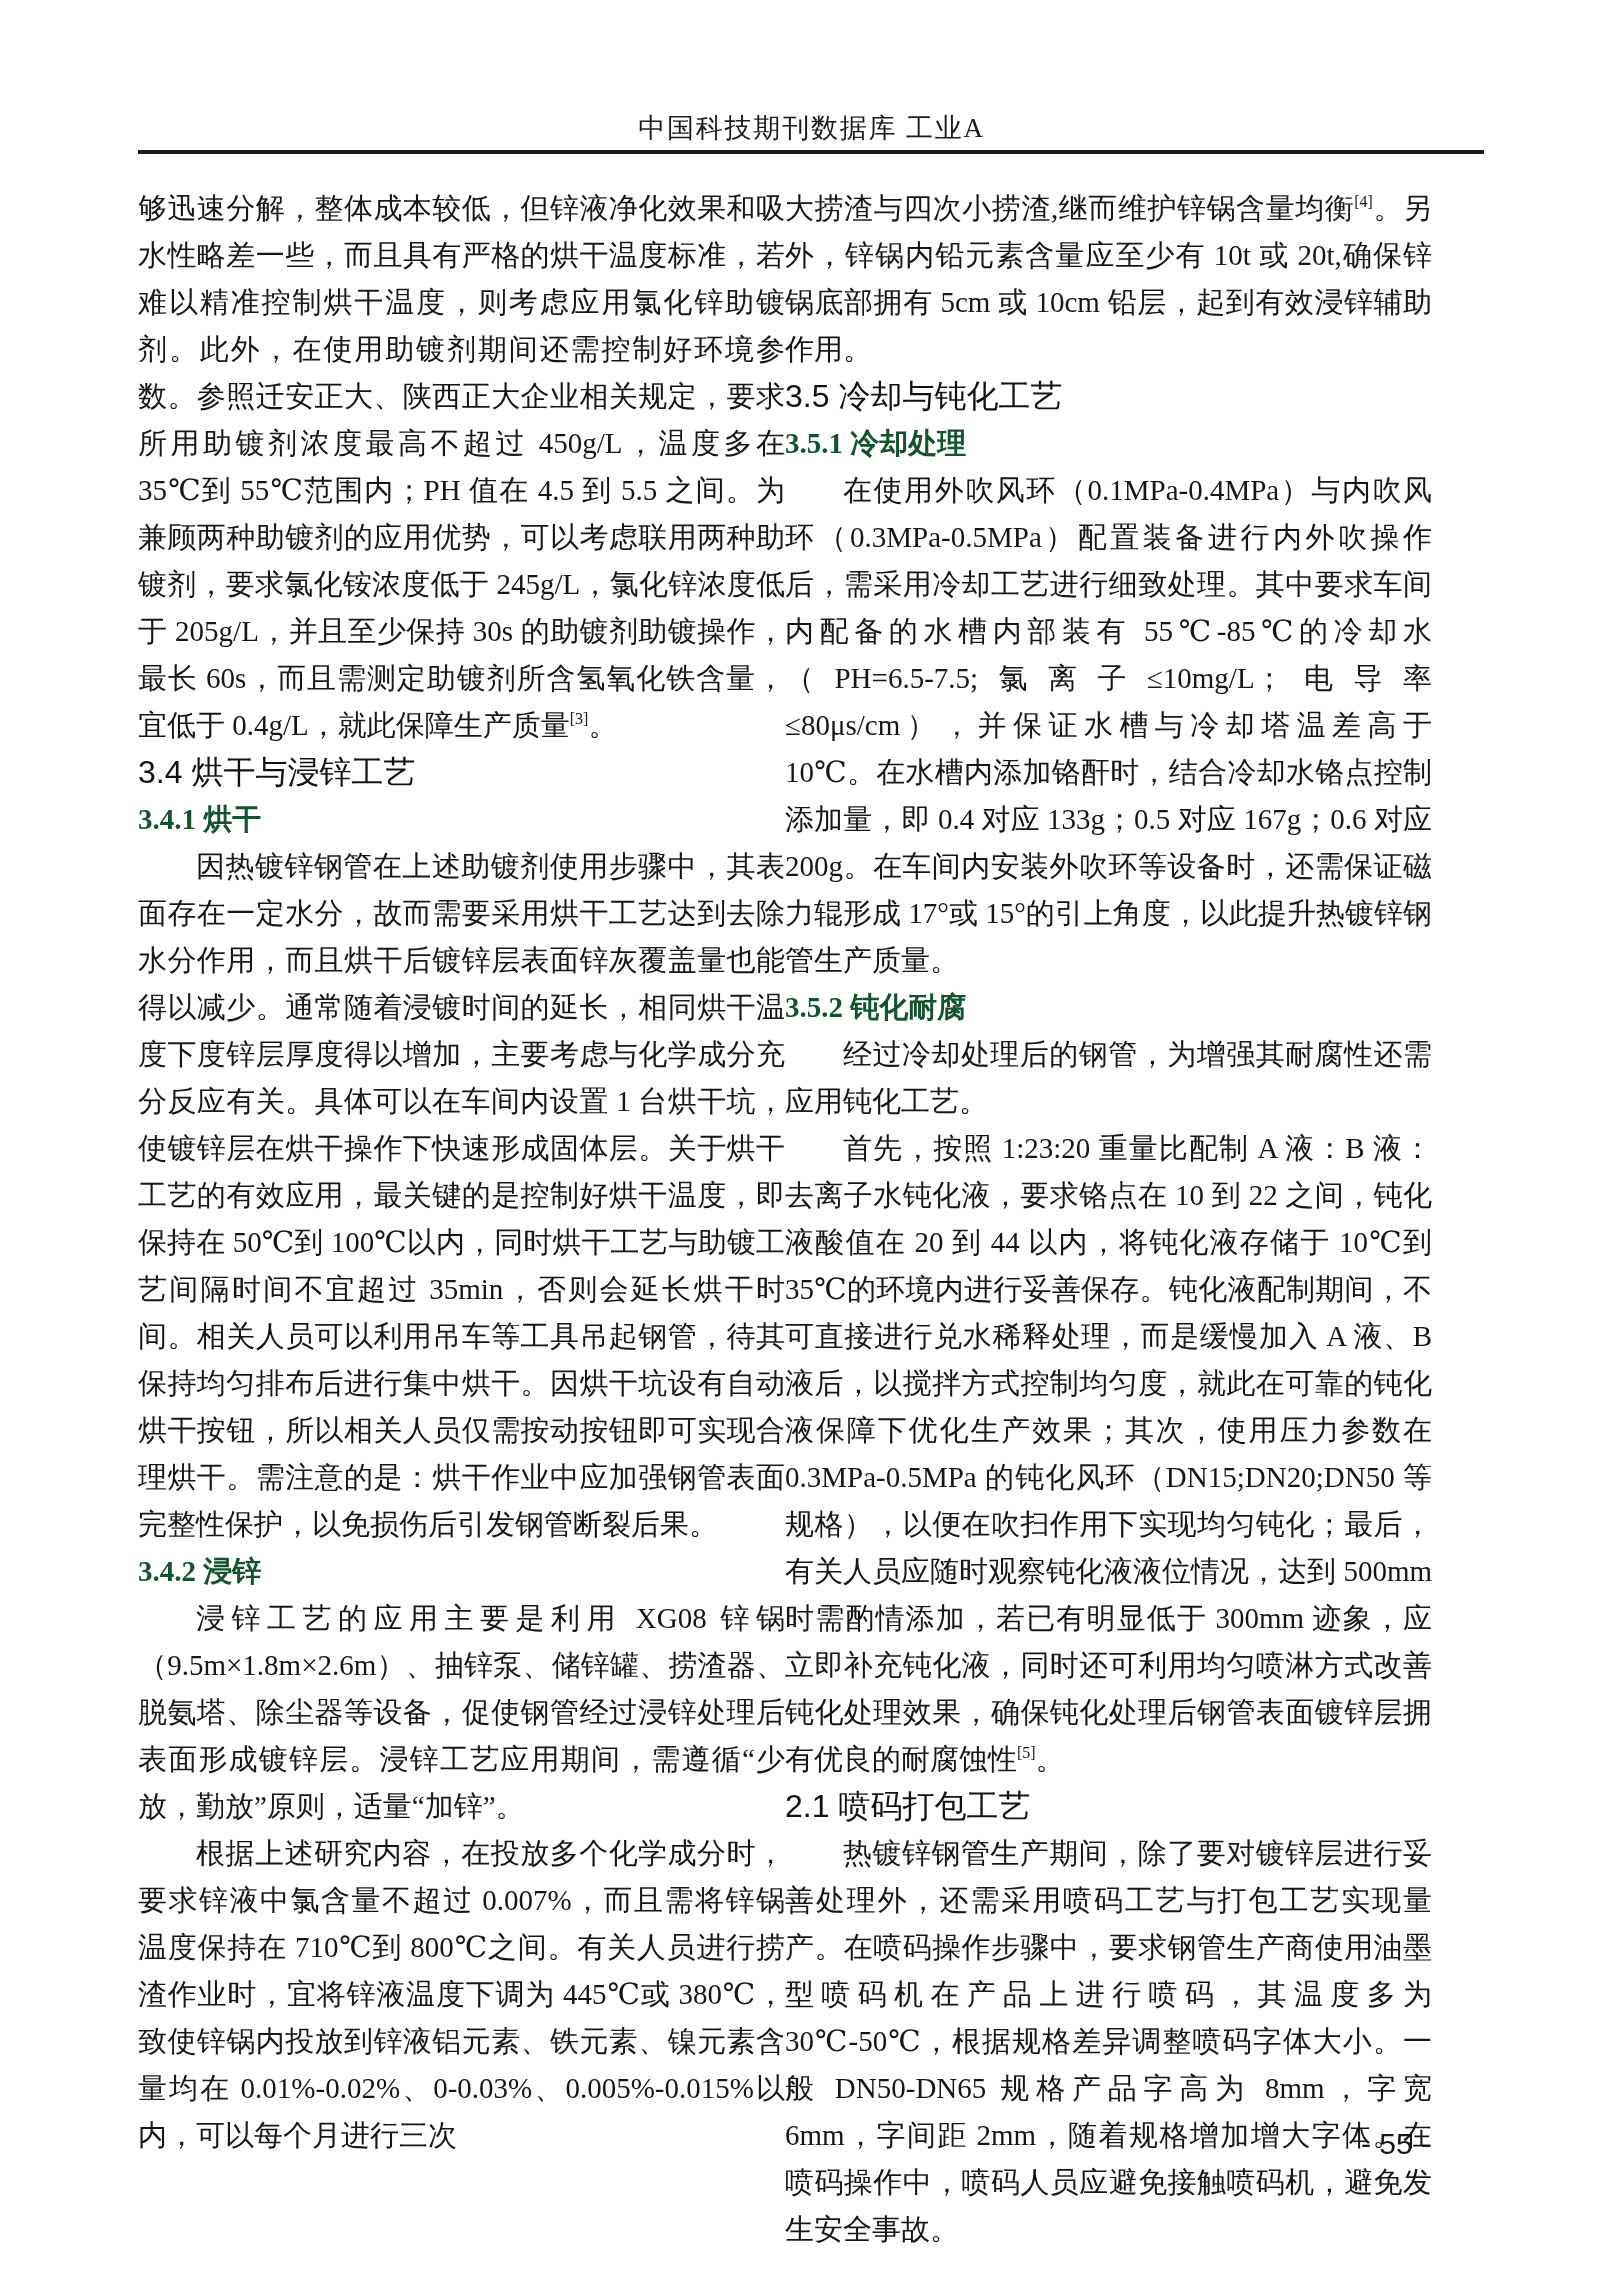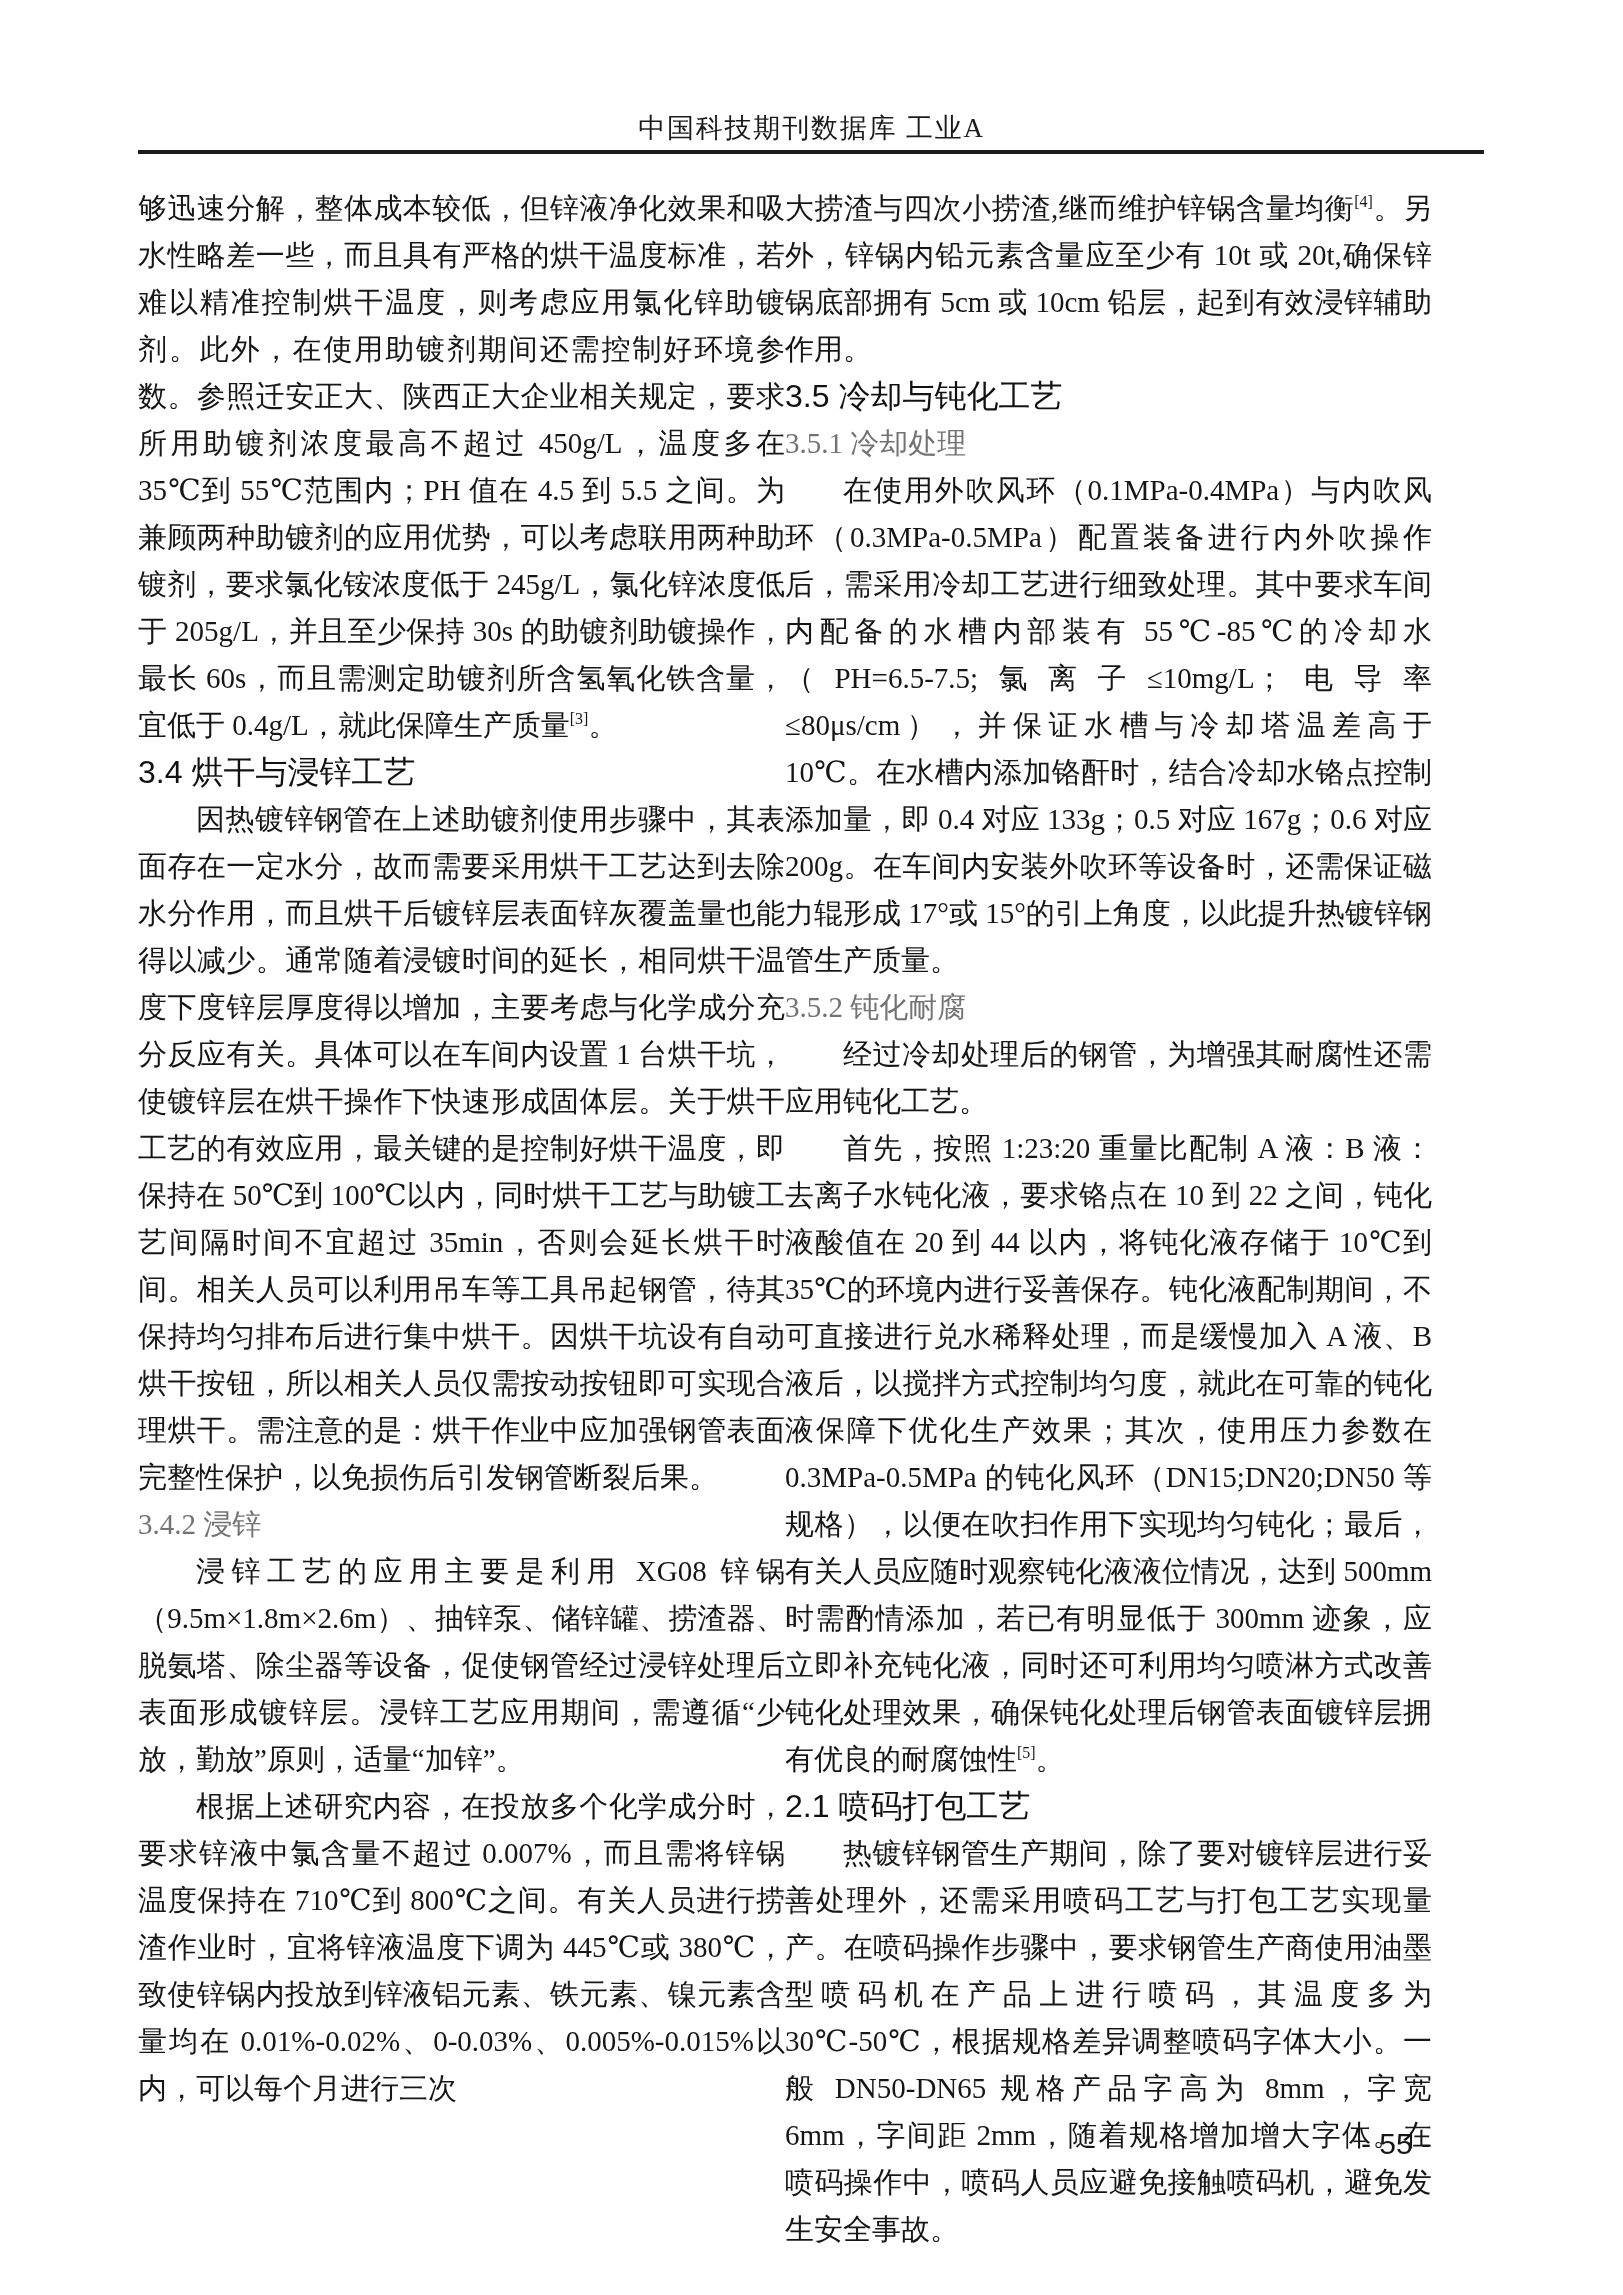--- a/index.html
+++ b/index.html
@@ -59,22 +59,22 @@
   .h1 {
     font-family: "Liberation Sans", "DejaVu Sans", sans-serif;
     font-weight: 400;
     font-size: 32px;
     line-height: 47px;
     color: #111111;
   }
   .h2 {
     font-size: 29px;
     line-height: 47px;
-    font-weight: 400;
-    color: #737373;
+    font-weight: 700;
+    color: #14532d;
   }
   sup {
     font-size: 0.55em;
     line-height: 0;
     vertical-align: super;
   }
   .footer-page-number {
     position: absolute;
     top: 2127px;
     left: 1361px;
@@ -92,20 +92,21 @@
 <div class="page">
 
   <div class="header-title">中国科技期刊数据库 工业A</div>
 
   <div class="header-rule"></div>
 
   <div class="content">
     <div class="column" id="left-column">
         <p class="para">够迅速分解，整体成本较低，但锌液净化效果和吸水性略差一些，而且具有严格的烘干温度标准，若难以精准控制烘干温度，则考虑应用氯化锌助镀剂。此外，在使用助镀剂期间还需控制好环境参数。参照迁安正大、陕西正大企业相关规定，要求所用助镀剂浓度最高不超过 450g/L，温度多在 35℃到 55℃范围内；PH 值在 4.5 到 5.5 之间。为兼顾两种助镀剂的应用优势，可以考虑联用两种助镀剂，要求氯化铵浓度低于 245g/L，氯化锌浓度低于 205g/L，并且至少保持 30s 的助镀剂助镀操作，最长 60s，而且需测定助镀剂所含氢氧化铁含量，宜低于 0.4g/L，就此保障生产质量<sup>[3]</sup>。</p>
         <div class="h1">3.4 烘干与浸锌工艺</div>
+        <div class="h2">3.4.1 烘干</div>
         <p class="para indent">因热镀锌钢管在上述助镀剂使用步骤中，其表面存在一定水分，故而需要采用烘干工艺达到去除水分作用，而且烘干后镀锌层表面锌灰覆盖量也能得以减少。通常随着浸镀时间的延长，相同烘干温度下度锌层厚度得以增加，主要考虑与化学成分充分反应有关。具体可以在车间内设置 1 台烘干坑，使镀锌层在烘干操作下快速形成固体层。关于烘干工艺的有效应用，最关键的是控制好烘干温度，即保持在 50℃到 100℃以内，同时烘干工艺与助镀工艺间隔时间不宜超过 35min，否则会延长烘干时间。相关人员可以利用吊车等工具吊起钢管，待其保持均匀排布后进行集中烘干。因烘干坑设有自动烘干按钮，所以相关人员仅需按动按钮即可实现合理烘干。需注意的是：烘干作业中应加强钢管表面完整性保护，以免损伤后引发钢管断裂后果。</p>
         <div class="h2">3.4.2 浸锌</div>
         <p class="para indent">浸锌工艺的应用主要是利用 XG08 锌锅（9.5m×1.8m×2.6m）、抽锌泵、储锌罐、捞渣器、脱氨塔、除尘器等设备，促使钢管经过浸锌处理后表面形成镀锌层。浸锌工艺应用期间，需遵循“少放，勤放”原则，适量“加锌”。</p>
         <p class="para indent">根据上述研究内容，在投放多个化学成分时，要求锌液中氯含量不超过 0.007%，而且需将锌锅温度保持在 710℃到 800℃之间。有关人员进行捞渣作业时，宜将锌液温度下调为 445℃或 380℃，致使锌锅内投放到锌液铝元素、铁元素、镍元素含量均在 0.01%-0.02%、0-0.03%、0.005%-0.015%以内，可以每个月进行三次</p>
       </div>
     <div class="column" id="right-column">
         <p class="para">大捞渣与四次小捞渣,继而维护锌锅含量均衡<sup>[4]</sup>。另外，锌锅内铅元素含量应至少有 10t 或 20t,确保锌锅底部拥有 5cm 或 10cm 铅层，起到有效浸锌辅助作用。</p>
         <div class="h1">3.5 冷却与钝化工艺</div>
         <div class="h2">3.5.1 冷却处理</div>
         <p class="para indent">在使用外吹风环（0.1MPa-0.4MPa）与内吹风环（0.3MPa-0.5MPa）配置装备进行内外吹操作后，需采用冷却工艺进行细致处理。其中要求车间内配备的水槽内部装有 55℃-85℃的冷却水（PH=6.5-7.5;氯离子≤10mg/L；电导率≤80μs/cm），并保证水槽与冷却塔温差高于 10℃。在水槽内添加铬酐时，结合冷却水铬点控制添加量，即 0.4 对应 133g；0.5 对应 167g；0.6 对应 200g。在车间内安装外吹环等设备时，还需保证磁力辊形成 17°或 15°的引上角度，以此提升热镀锌钢管生产质量。</p>

